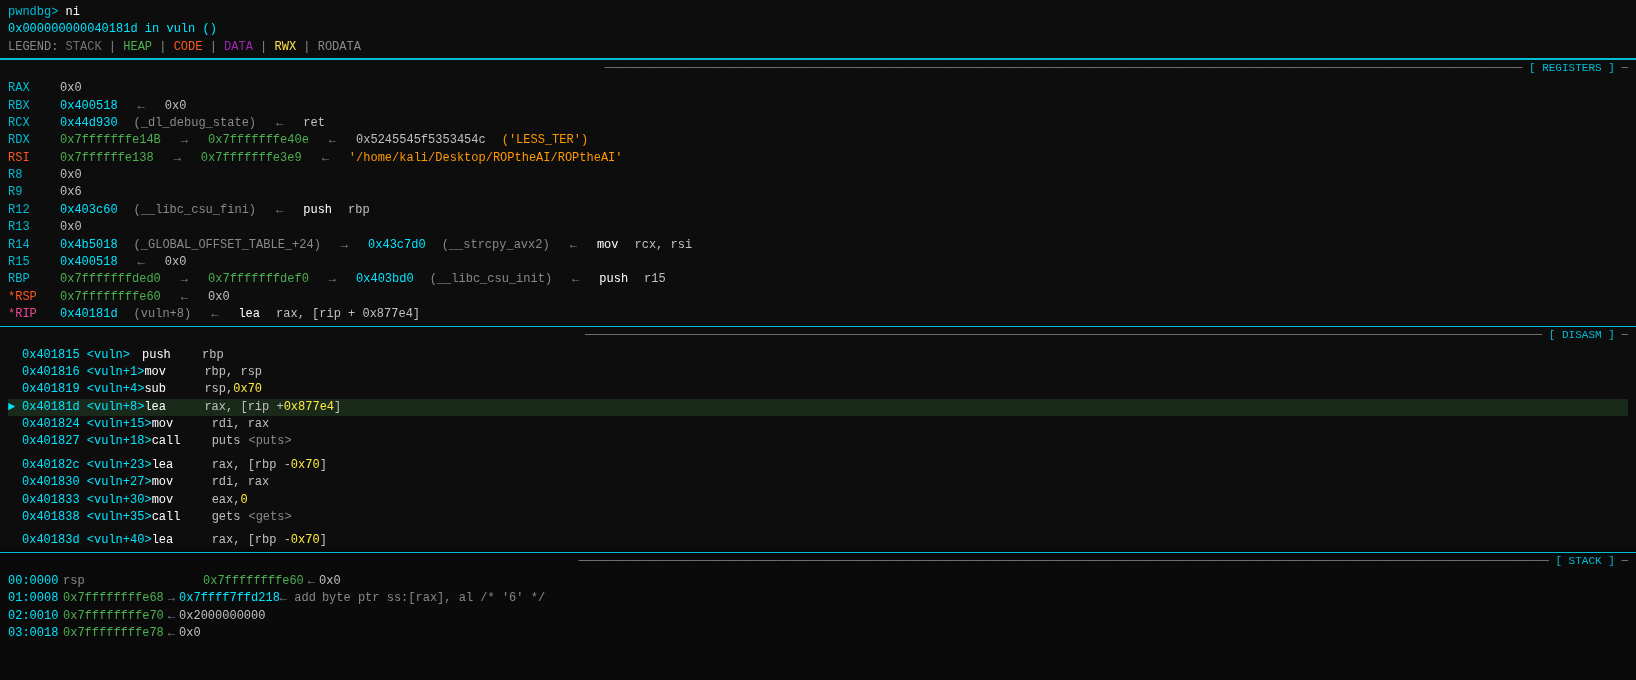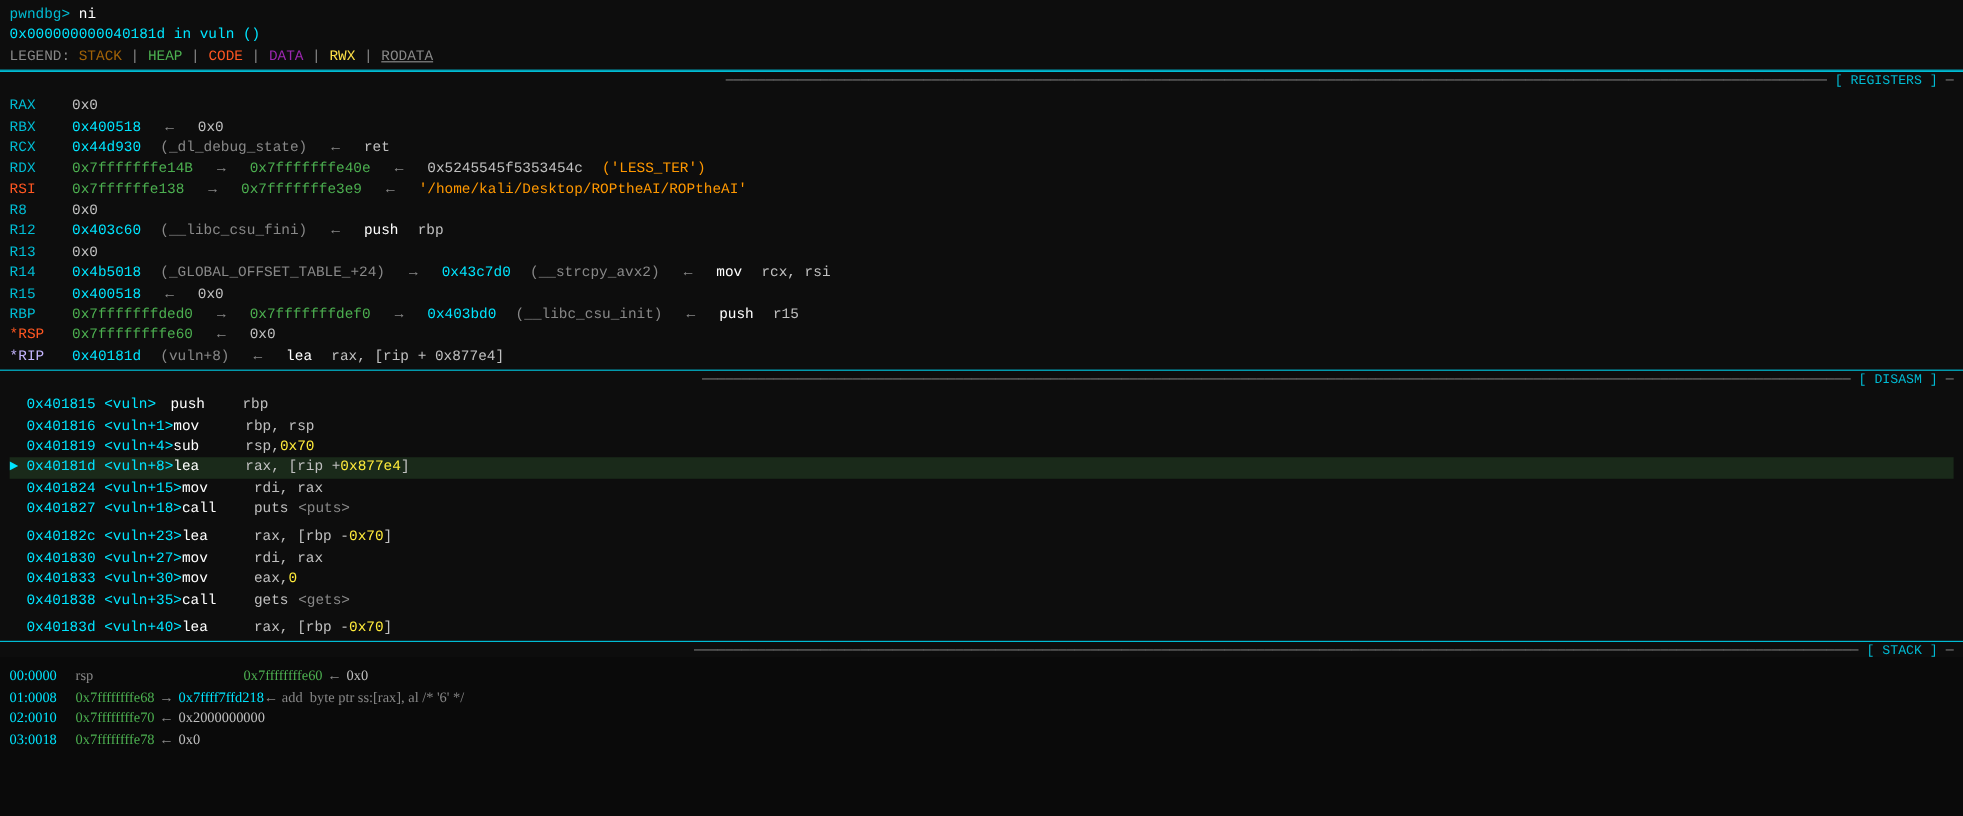--- a/index.html
+++ b/index.html
@@ -21,26 +21,26 @@
       background: #0d0d0d;
       justify-content: space-between;
     }
     
     .top-bar {
       padding: 4px 8px 2px 8px;
       border-bottom: 1px solid #00bcd4;
       flex-shrink: 0;
     }
     .prompt-pwndbg { color: #00bcd4; }
-    .legend-stack { color: #a16207; }
+    .legend-stack { color: #737373; }
     .legend-heap { color: #4caf50; }
     .legend-code { color: #ff5722; }
     .legend-data { color: #9c27b0; }
     .legend-rwx { color: #fde047; }
-    .legend-rodata { color: #888; text-decoration: underline; }
+    .legend-rodata { color: #888; }
     .section-header {
       text-align: right;
       color: #888;
       border-top: 1px solid #00bcd4;
       padding: 1px 8px;
       font-size: 11px;
       flex-shrink: 0;
     }
     .section-header span { color: #00bcd4; }
 
@@ -66,32 +66,32 @@
     .disasm-mnem { color: #ffffff; min-width: 60px; display: inline-block; }
     .disasm-op { color: #c0c0c0; }
     .disasm-comment { color: #888; margin-left: 8px; }
     .disasm-highlight { background: #1a2a1a; }
 
     
     .stack-panel {
       padding: 2px 8px;
       flex-shrink: 0;
     }
-    .stack-row { display: flex; align-items: baseline; font-family: Liberation Serif, serif; }
+    .stack-row { display: flex; align-items: baseline; }
     .stack-idx { color: #00bcd4; min-width: 55px; display: inline-block; }
     .stack-addr { color: #4caf50; min-width: 140px; display: inline-block; }
     .stack-arrow { color: #888; margin: 0 4px; }
     .stack-val { color: #c0c0c0; }
     .stack-comment { color: #888; margin-left: 6px; }
 
     .cyan { color: #00e5ff; }
     .green { color: #4caf50; }
     .yellow { color: #ffeb3b; }
     .orange { color: #ff9800; }
-    .red { color: #c4b5fd; }
+    .red { color: #ec4899; }
     .white { color: #ffffff; }
     .gray { color: #888; }
   </style>
 </head>
 <body>
 
 <div class="terminal">
 
   <div class="top-bar">
     <div>
@@ -141,20 +141,24 @@
       <span class="reg-name reg-star">RSI</span>
       <span class="green">0x7ffffffe138</span>
       <span class="reg-arrow"> → </span>
       <span class="green">0x7fffffffe3e9</span>
       <span class="reg-arrow"> ← </span>
       <span class="orange">'/home/kali/Desktop/ROPtheAI/ROPtheAI'</span>
     </div>
     <div class="reg-row">
       <span class="reg-name">R8 </span>
       <span class="reg-val">0x0</span>
+    </div>
+    <div class="reg-row">
+      <span class="reg-name">R9 </span>
+      <span class="reg-val">0x6</span>
     </div>
     <div class="reg-row">
       <span class="reg-name">R12</span>
       <span class="cyan">0x403c60</span>
       <span class="gray"> (__libc_csu_fini)</span>
       <span class="reg-arrow"> ← </span>
       <span class="white">push</span>
       <span class="reg-val">    rbp</span>
     </div>
     <div class="reg-row">

